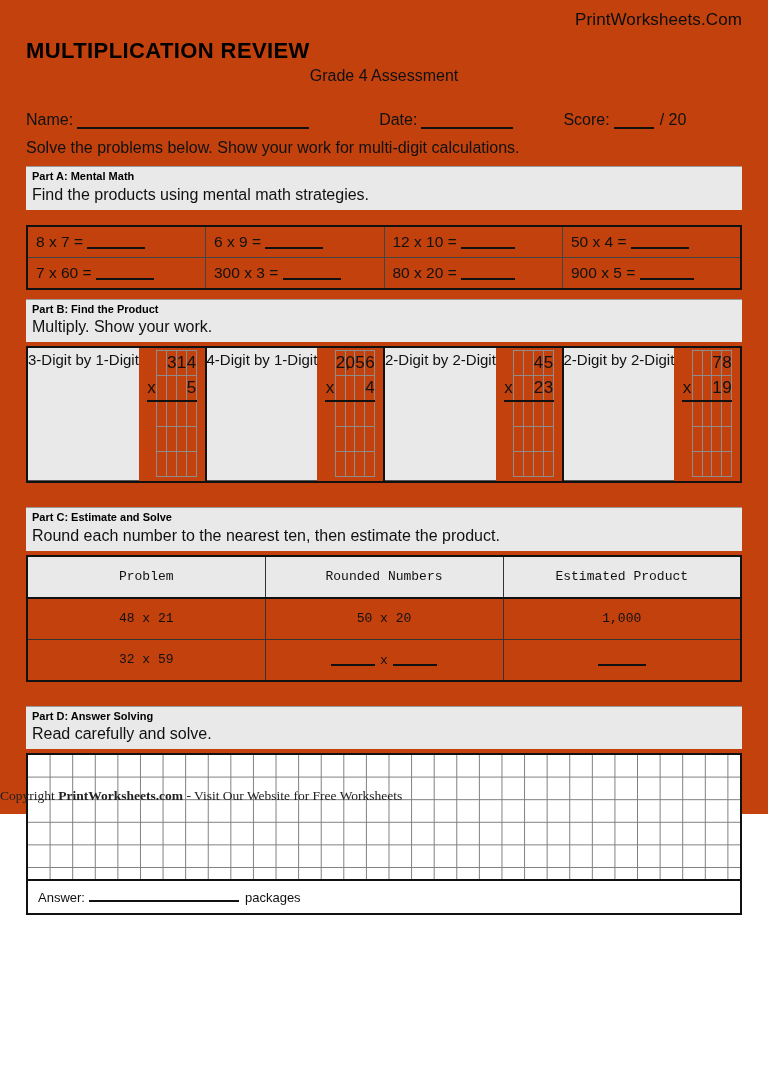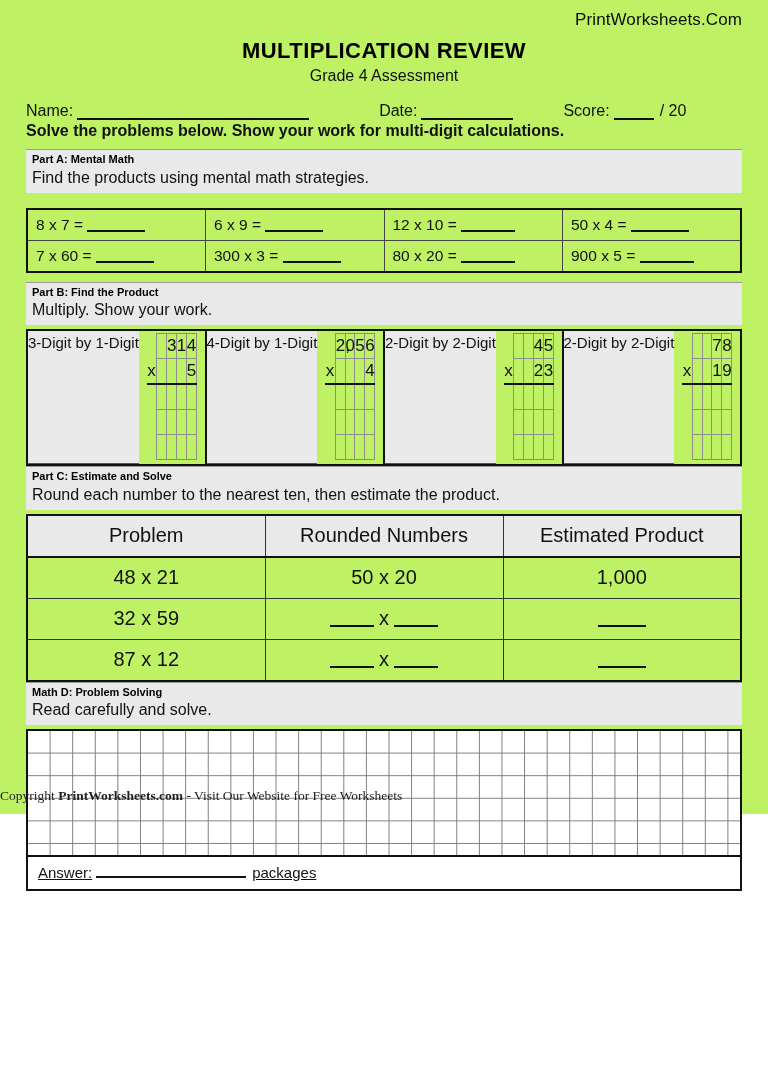--- a/index.html
+++ b/index.html
@@ -14,87 +14,86 @@
     color: #111111;
     position: relative;
     overflow: hidden;
   }
   .page {
     width: 768px;
     height: 814px;
     box-sizing: border-box;
     padding: 0 26px;
     position: relative;
-    background: #bef264;
+    background: #c2410c;
   }
 
   
   .brand-row {
     text-align: right;
     padding-top: 10px;
     height: 26px;
   }
   .brand {
     font-size: 17px;
     font-weight: 400;
     letter-spacing: .1px;
     color: #0d0d0d;
   }
   .title {
-    text-align: center;
+    text-align: left;
     font-size: 22px;
     font-weight: bold;
     letter-spacing: .4px;
     margin-top: 2px;
     color: #000;
   }
   .subtitle {
     text-align: center;
     font-size: 16px;
     font-weight: 400;
     margin-top: 3px;
     color: #111;
   }
 
   
   .info-row {
     display: flex;
     align-items: flex-end;
     font-size: 16px;
-    margin-top: 11px;
+    margin-top: 20px;
     height: 24px;
     white-space: nowrap;
   }
   .info-label { padding-right: 4px; }
   .rule {
     display: inline-block;
     border-bottom: 2px solid #111;
     height: 14px;
   }
   .rule-name  { width: 232px; }
   .rule-date  { width: 92px; }
   .rule-score { width: 40px; }
   .spacer-a { width: 70px; }
   .spacer-b { width: 50px; }
   .score-suffix { padding-left: 6px; }
 
   .lead-text {
     font-size: 16px;
-    margin-top: 2px;
-    font-weight: bold;
+    margin-top: 10px;
   }
 
   
   .band {
     background: #e9e9e9;
     border-top: 1px solid #9a9a9a;
     padding: 3px 6px 4px 6px;
     margin-top: 9px;
   }
-  .band.tight { margin-top: 0; }
+  .band.tight { margin-top: 24px; }
   .band-title {
     font-size: 11px;
     font-weight: bold;
     color: #000;
     line-height: 1.25;
   }
   .band-sub {
     font-size: 16px;
     font-weight: 400;
     color: #111;
@@ -173,23 +172,24 @@
   .op { font-size: 15px; }
 
   
   .partC {
     border: 2px solid #111;
     margin-top: 4px;
   }
   .partC th, .partC td {
     border: 1px solid #333;
     text-align: center;
-    font-size: 20px;
+    font-size: 13px;
     font-weight: normal;
     height: 38px;
+    font-family: Liberation Mono, monospace;
   }
   .partC th {
     background: #e9e9e9;
     border-bottom: 2px solid #111;
   }
   .bl-44 { width: 44px; }
   .bl-48 { width: 48px; }
   .cx { padding: 0 5px; }
 
   
@@ -207,24 +207,23 @@
     height: 124px;
     border-bottom: 2px solid #111;
     background-color: #fff;
     background-image:
       linear-gradient(to right, #7f7f7f 1px, transparent 1px),
       linear-gradient(to bottom, #7f7f7f 1px, transparent 1px);
     background-size: 22.6px 22.6px;
     background-position: -1px -1px;
   }
   .pd-answer {
-    font-size: 15px;
+    font-size: 13px;
     padding: 6px 8px 8px 10px;
     white-space: nowrap;
-    text-decoration: underline;
   }
   .rule-answer {
     display: inline-block;
     border-bottom: 2px solid #111;
     height: 13px;
     width: 150px;
     margin: 0 6px 0 4px;
   }
 
   
@@ -491,30 +490,25 @@
       <tr>
         <td>48 x 21</td>
         <td>50 x 20</td>
         <td>1,000</td>
       </tr>
       <tr>
         <td>32 x 59</td>
         <td><span class="blank-line bl-44"></span><span class="cx">x</span><span class="blank-line bl-44"></span></td>
         <td><span class="blank-line bl-48"></span></td>
       </tr>
-      <tr>
-        <td>87 x 12</td>
-        <td><span class="blank-line bl-44"></span><span class="cx">x</span><span class="blank-line bl-44"></span></td>
-        <td><span class="blank-line bl-48"></span></td>
-      </tr>
     </tbody>
   </table>
 
   <div class="band tight">
-    <div class="band-title">Math D: Problem Solving</div>
+    <div class="band-title">Part D: Answer Solving</div>
     <div class="band-sub">Read carefully and solve.</div>
   </div>
   <div class="partD">
     <div class="pd-grid"></div>
     <div class="pd-answer">
       <span>Answer:</span><span class="rule-answer"></span><span>packages</span>
     </div>
   </div>
 
   <div class="footer">

